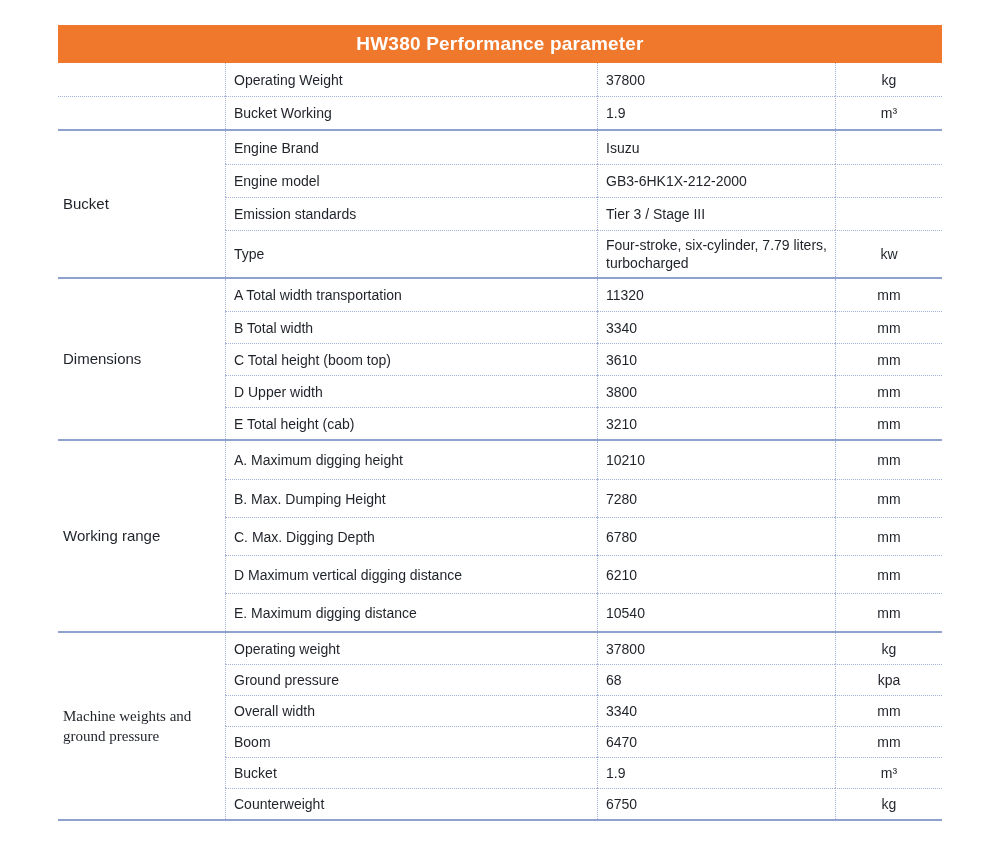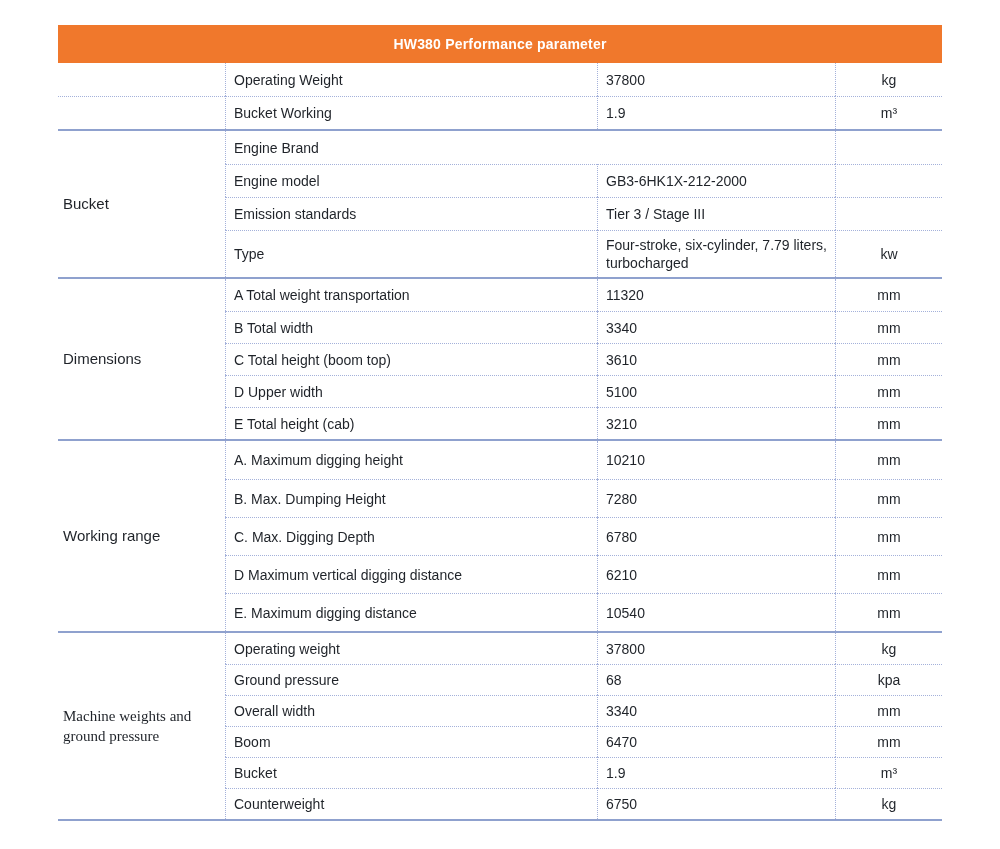--- a/index.html
+++ b/index.html
@@ -17,21 +17,21 @@
     overflow:hidden;
   }
   .page{padding:25px 58px 0 58px;}
   .title-bar{
     width:884px;height:38px;
     background:var(--orange);
     display:flex;align-items:center;justify-content:center;
   }
   .title-bar h1{
     margin:0;color:#ffffff;
-    font-size:14px;font-weight:700;
+    font-size:19px;font-weight:700;
     letter-spacing:.2px;
   }
   .spec-table{width:884px;}
   .section{
     display:grid;
     grid-template-columns:167px 372px 238px 107px;
     border-bottom:2px solid var(--solid);
   }
   .cell{
     display:flex;align-items:center;
@@ -71,44 +71,45 @@
         <div class="cell v">37800</div>
         <div class="cell u">kg</div>
         <div class="cell cat-empty rt"></div>
         <div class="cell p rt">Bucket Working</div>
         <div class="cell v rt">1.9</div>
         <div class="cell u rt">m³</div>
       </div>
       <div class="section sec1">
         <div class="cell cat" style="grid-row: 1 / span 4;">Bucket</div>
         <div class="cell p">Engine Brand</div>
+        <div class="cell v">Isuzu</div>
         <div class="cell u"></div>
         <div class="cell p rt">Engine model</div>
         <div class="cell v rt">GB3-6HK1X-212-2000</div>
         <div class="cell u rt"></div>
         <div class="cell p rt">Emission standards</div>
         <div class="cell v rt">Tier 3 / Stage III</div>
         <div class="cell u rt"></div>
         <div class="cell p rt">Type</div>
         <div class="cell v rt">Four-stroke, six-cylinder, 7.79 liters, turbocharged</div>
         <div class="cell u rt">kw</div>
       </div>
       <div class="section sec2">
         <div class="cell cat" style="grid-row: 1 / span 5;">Dimensions</div>
-        <div class="cell p">A Total weight transportation</div>
+        <div class="cell p">A Total width transportation</div>
         <div class="cell v">11320</div>
         <div class="cell u">mm</div>
         <div class="cell p rt">B Total width</div>
         <div class="cell v rt">3340</div>
         <div class="cell u rt">mm</div>
         <div class="cell p rt">C Total height (boom top)</div>
         <div class="cell v rt">3610</div>
         <div class="cell u rt">mm</div>
         <div class="cell p rt">D Upper width</div>
-        <div class="cell v rt">5100</div>
+        <div class="cell v rt">3800</div>
         <div class="cell u rt">mm</div>
         <div class="cell p rt">E Total height (cab)</div>
         <div class="cell v rt">3210</div>
         <div class="cell u rt">mm</div>
       </div>
       <div class="section sec3">
         <div class="cell cat" style="grid-row: 1 / span 5;">Working range</div>
         <div class="cell p">A. Maximum digging height</div>
         <div class="cell v">10210</div>
         <div class="cell u">mm</div>

